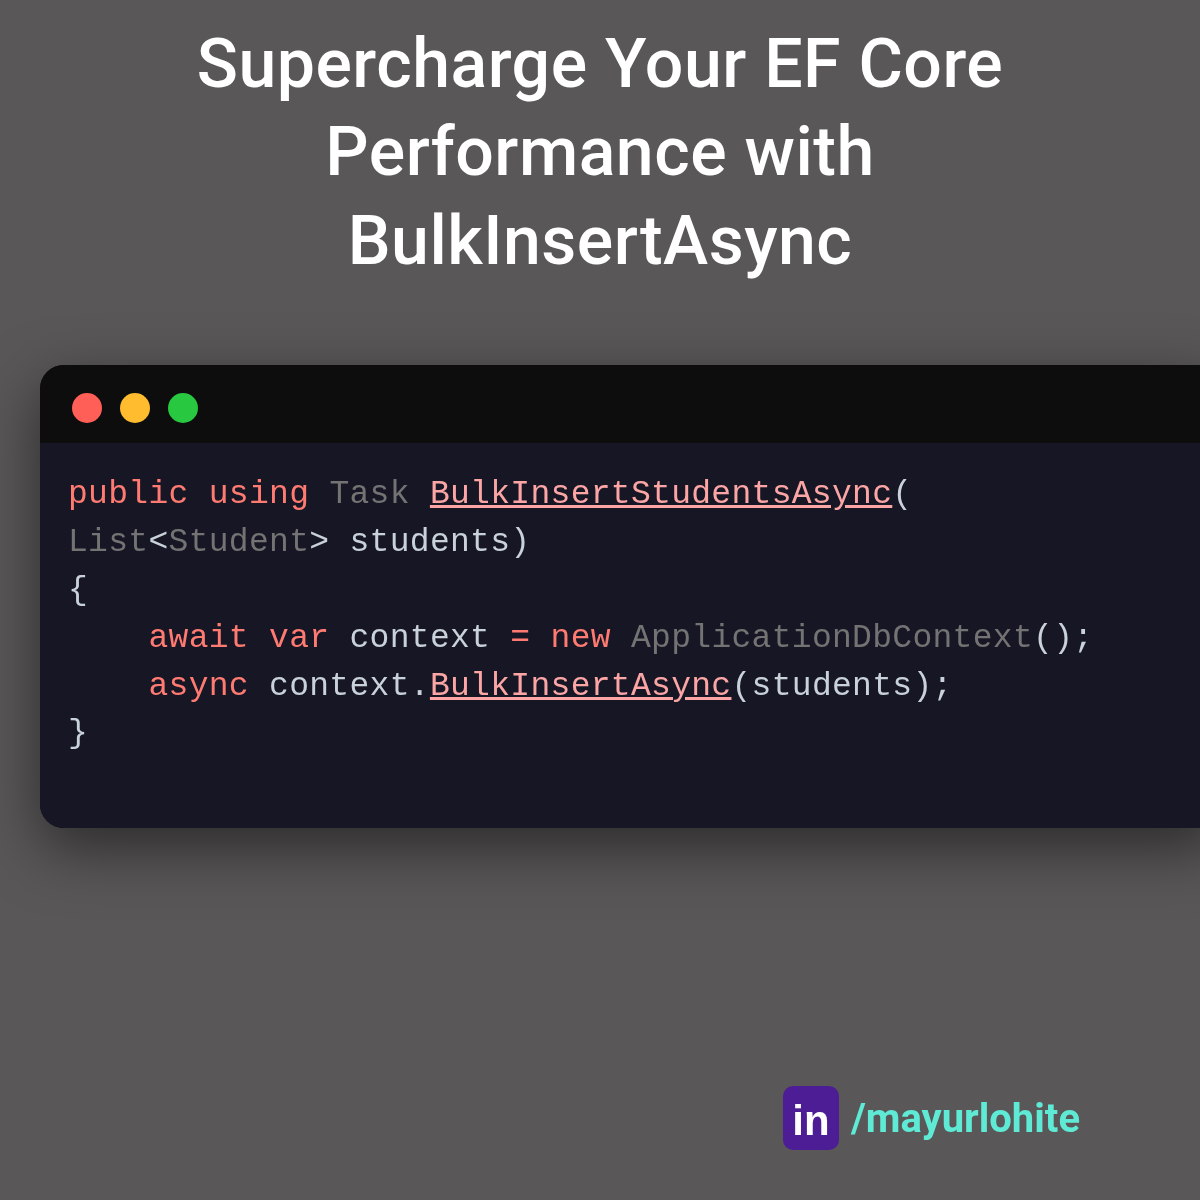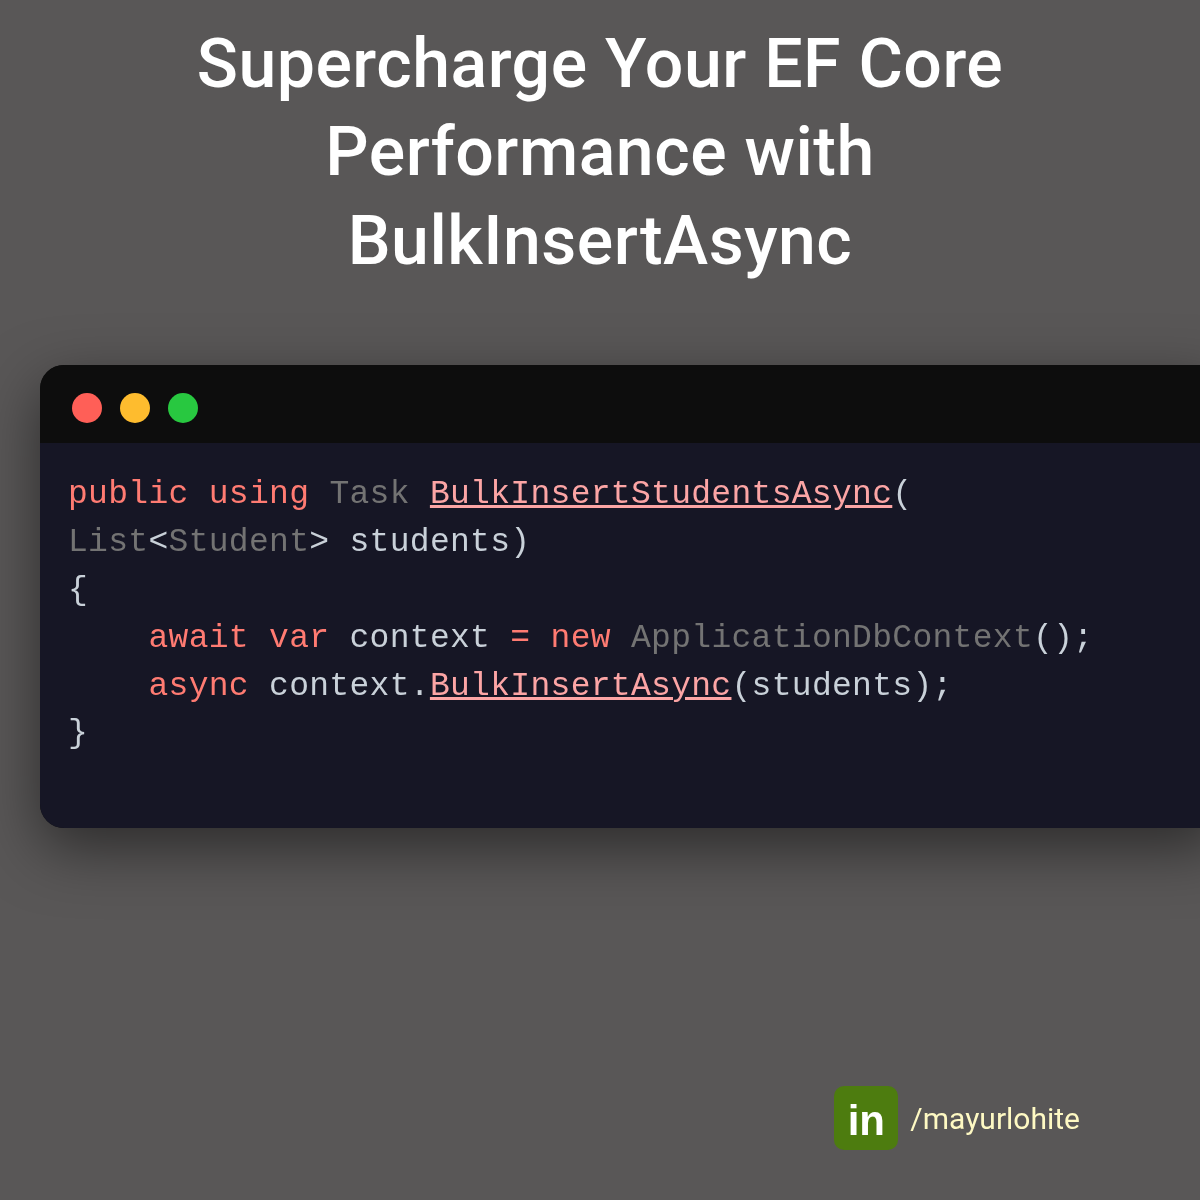--- a/index.html
+++ b/index.html
@@ -60,38 +60,38 @@
   .tok-op   { color: #ff7b72; }
   .footer {
     position: absolute;
     bottom: 50px;
     right: 120px;
     display: flex;
     align-items: center;
     gap: 12px;
   }
   .linkedin-badge {
-    width: 64px;
+    width: 56px;
     height: 64px;
-    background: #4d7c0f;
+    background: #4c1d95;
     border-radius: 10px;
     display: flex;
     align-items: center;
     justify-content: center;
     color: #fff;
     font-weight: 800;
     font-size: 42px;
     font-family: Arial, sans-serif;
     line-height: 1;
     padding-top: 6px;
   }
   .handle {
-    color: #fef9c3;
-    font-size: 30px;
-    font-weight: 400;
+    color: #5eead4;
+    font-size: 40px;
+    font-weight: 700;
   }
 </style>
 </head>
 <body>
 
 <div class="title">Supercharge Your EF Core Performance with BulkInsertAsync</div>
 
 <div class="code-window">
   <div class="titlebar">
     <div class="dot red"></div>

